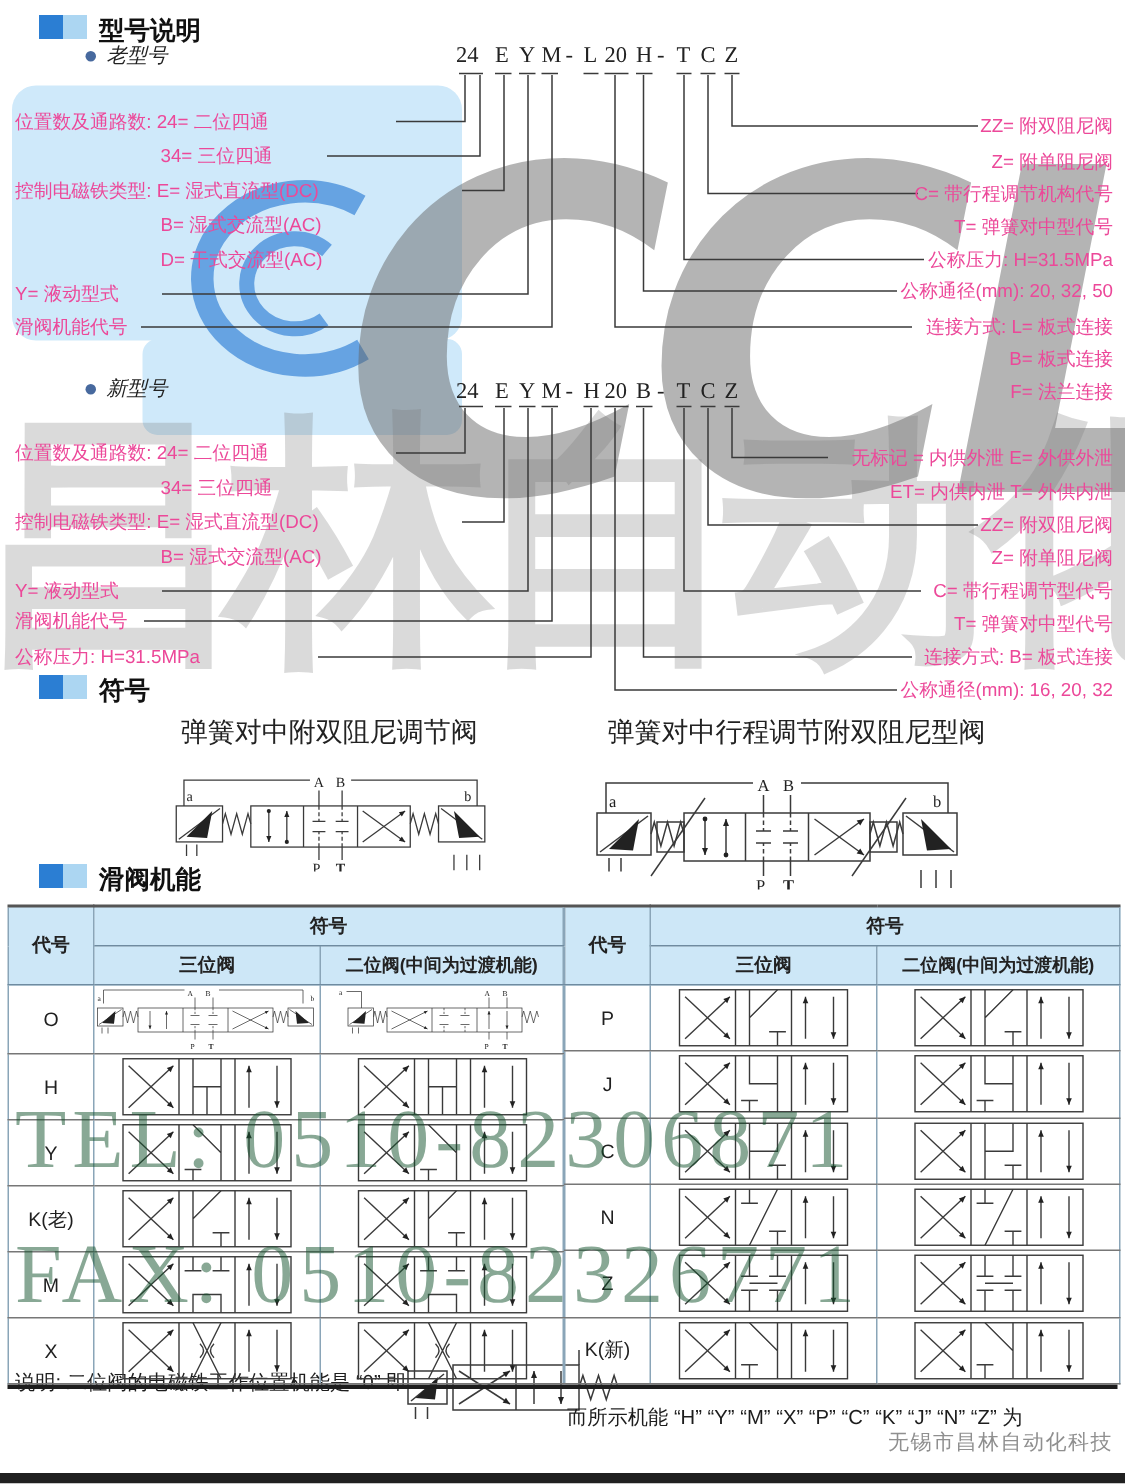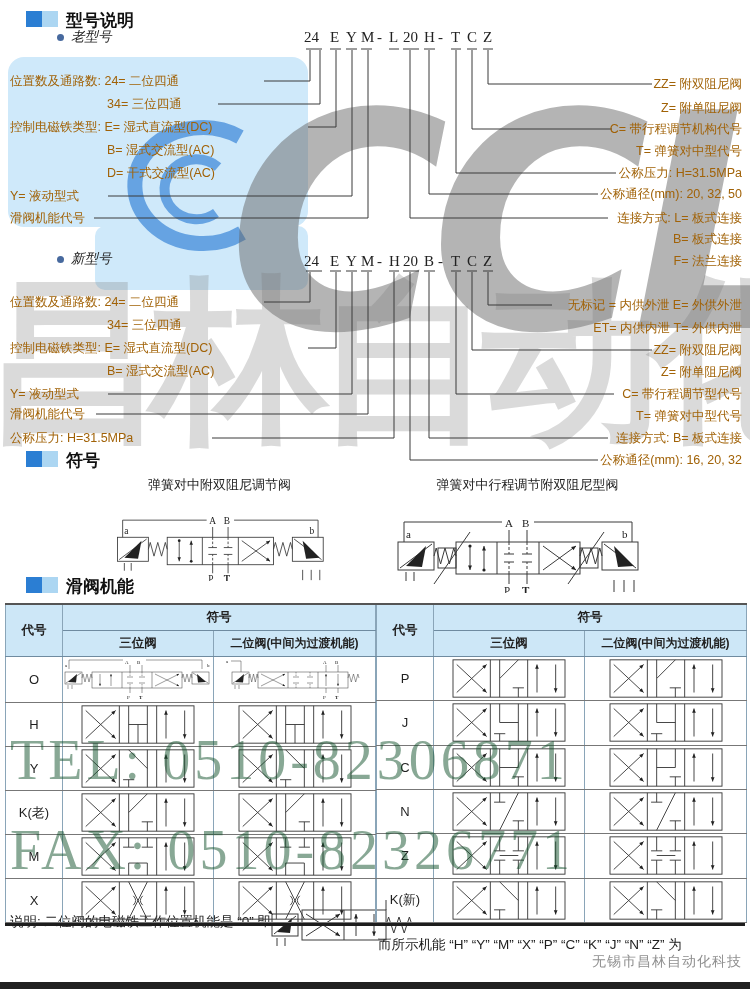--- a/index.html
+++ b/index.html
@@ -22,24 +22,24 @@
   #wm-fax{top:818px;}
   
   .layer{position:absolute;inset:0;z-index:3;}
   .sec-head{position:absolute;display:flex;align-items:center;gap:8px;padding-left:16px;}
   .sec-sq{width:16px;height:16px;display:inline-block;}
   .sec-title{font-size:17px;font-weight:bold;color:#111;}
   .bullet{position:absolute;display:flex;align-items:center;gap:7px;font-size:13.5px;color:#222;font-style:italic;}
   .bullet .dot{width:7px;height:7px;border-radius:50%;background:#47699e;display:inline-block;}
   .codechar{position:absolute;font-family:"Liberation Serif","DejaVu Serif",serif;
             font-size:15px;color:#222;}
-  .lbl{position:absolute;font-size:12.5px;white-space:nowrap;color:#a16207;}
+  .lbl{position:absolute;font-size:12.5px;white-space:nowrap;color:#ec4899;}
   .lbl.r{text-align:left;right:8px;}
   #connectors{position:absolute;left:0;top:0;z-index:2;}
-  .cap{position:absolute;font-size:13px;color:#222;text-align:center;white-space:nowrap;}
+  .cap{position:absolute;font-size:18px;color:#222;text-align:center;white-space:nowrap;}
   .diag{position:absolute;}
   
   #func-table{position:absolute;left:5px;top:603px;width:740px;display:flex;z-index:3;
               border-bottom:3px solid #1d1d1d;}
   table.ft{border-collapse:collapse;width:370px;table-layout:fixed;}
   table.ft th,table.ft td{border:1px solid #8aa5b8;padding:0;text-align:center;}
   table.ft th{background:#cde7f7;font-size:12.5px;font-weight:600;color:#222;height:25px;
               border-bottom-color:#6f8ba0;}
   table.ft td{height:42px;font-size:13px;border-top-color:#777;border-bottom-color:#777;background:transparent;}
   table.ft col.c-code{width:57px;}

